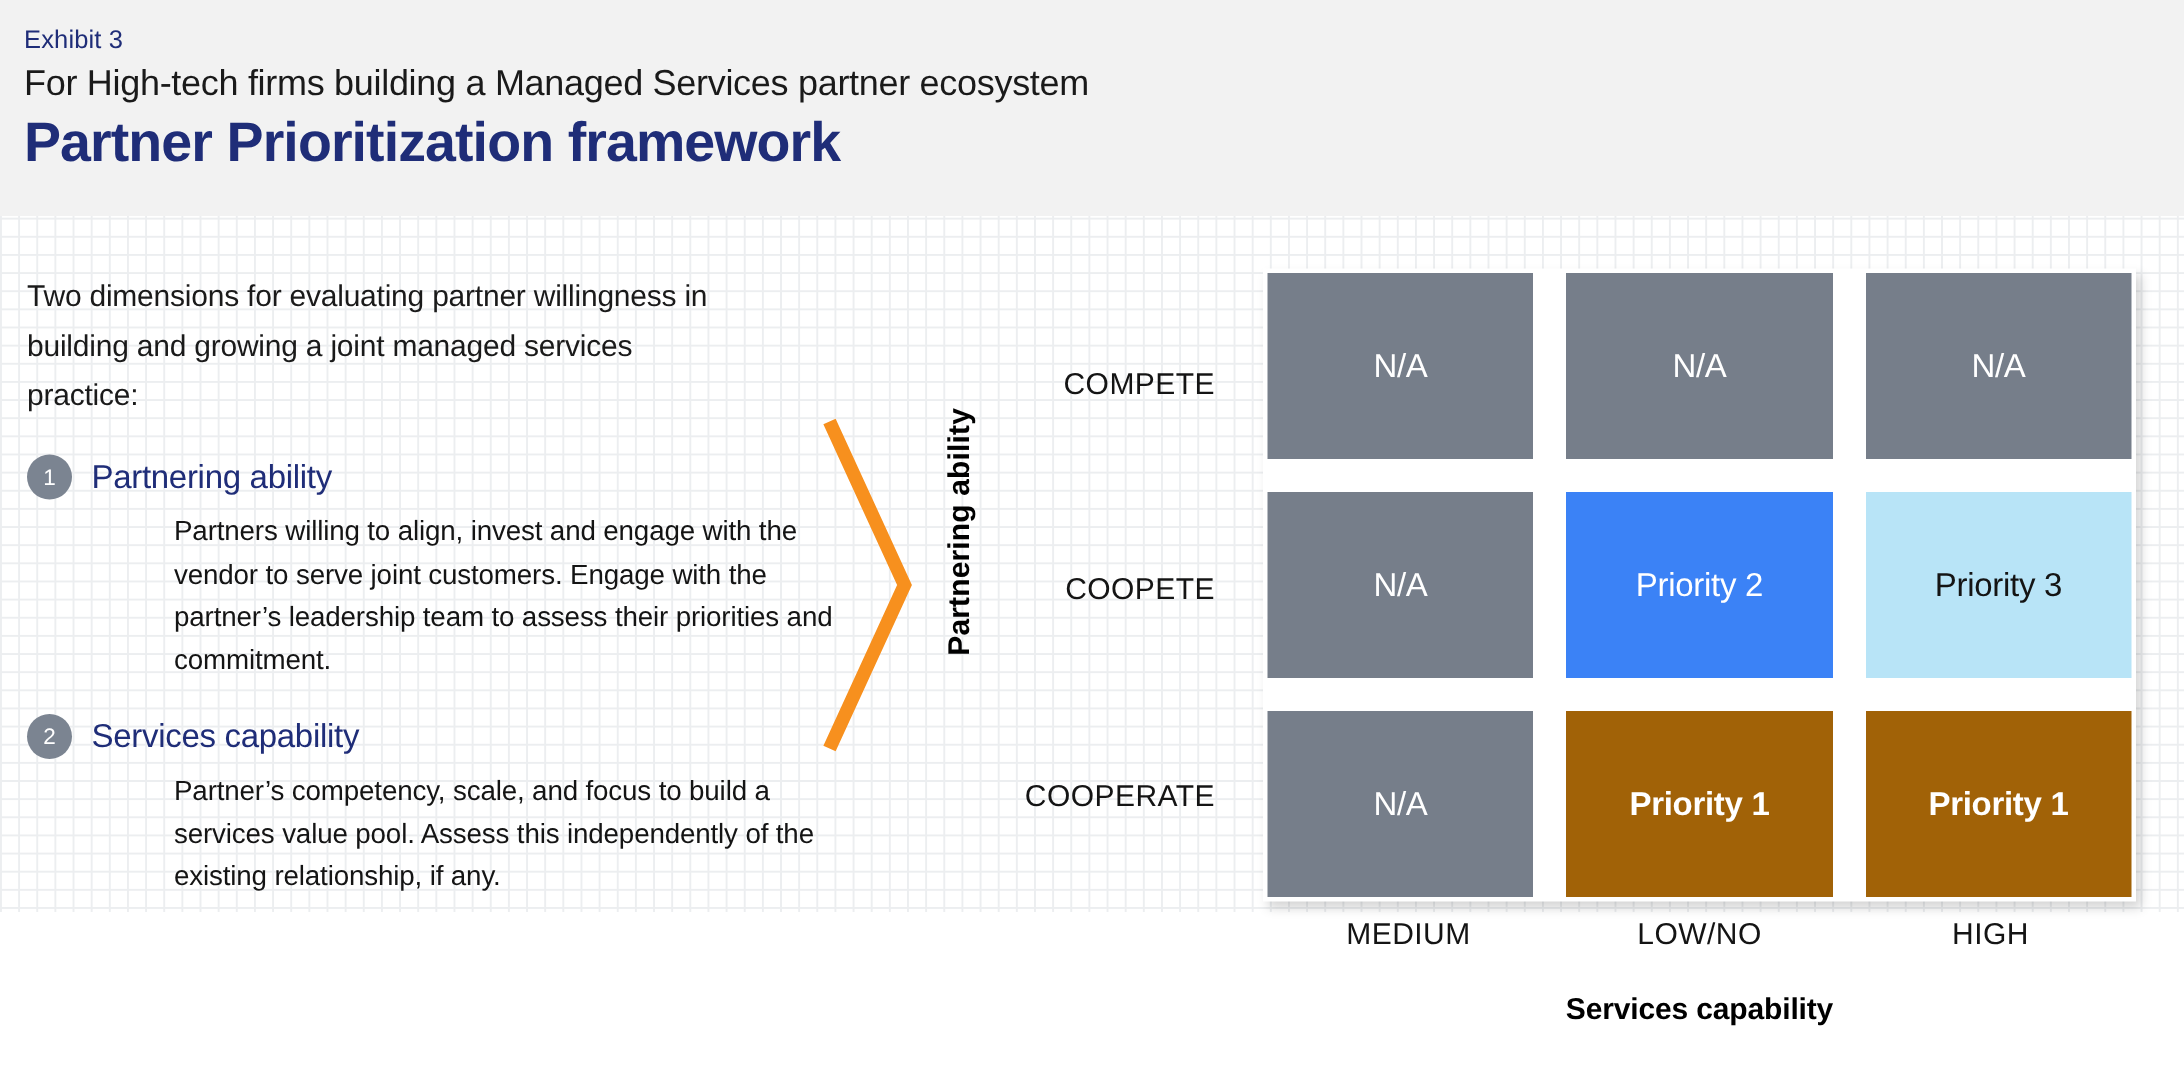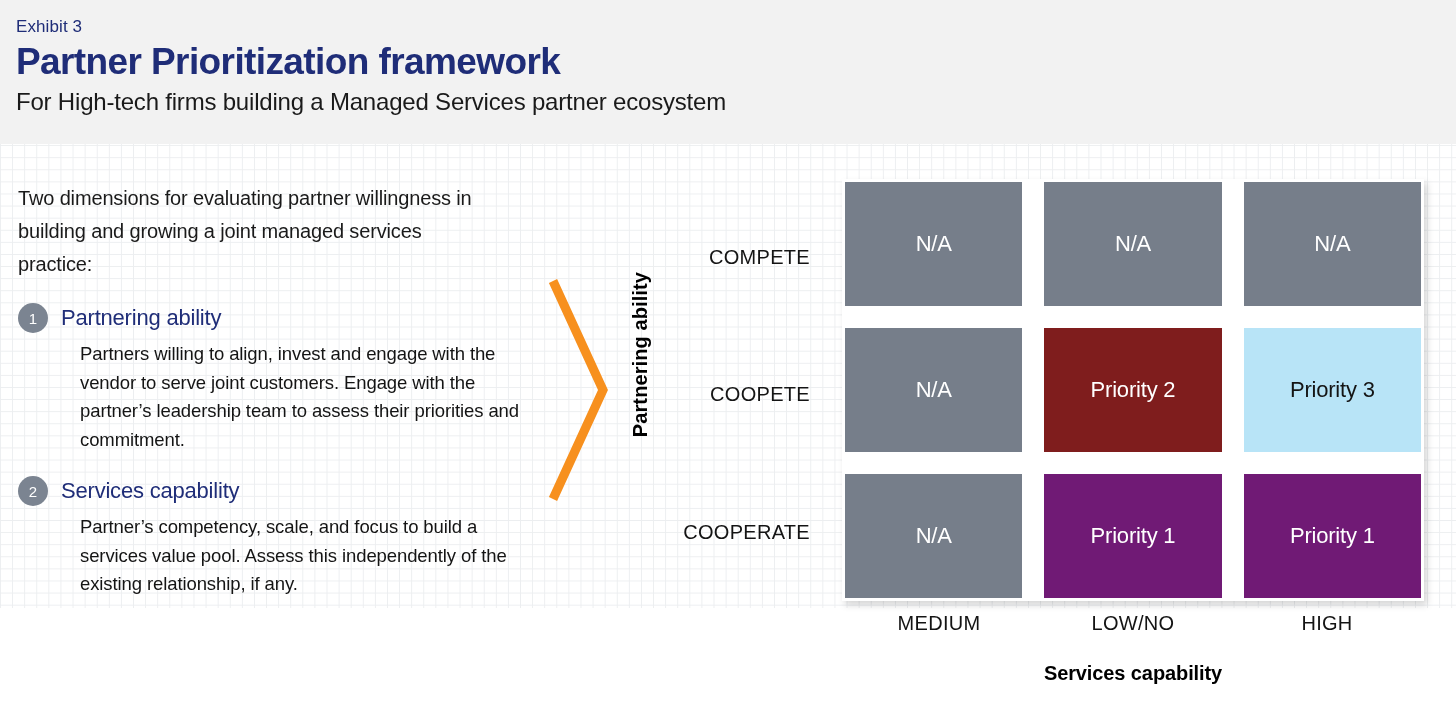--- a/index.html
+++ b/index.html
@@ -92,21 +92,21 @@
     align-items: center;
     justify-content: center;
     flex: 0 0 auto;
   }
   .dim-title {
     font-size: 22px;
     color: #1f2d78;
     letter-spacing: -.2px;
   }
   .dim-body {
-    margin-left: 62px;
+    margin-left: 98px;
     margin-top: 7px;
     font-size: 18.5px;
     color: #141414;
     line-height: 28.5px;
     letter-spacing: -.1px;
     width: 450px;
   }
 
   
   #chevron {
@@ -137,22 +137,22 @@
     box-shadow: 3px 4px 7px rgba(0,0,0,.17);
   }
   .cell {
     display: flex;
     align-items: center;
     justify-content: center;
     font-size: 22px;
     letter-spacing: -.2px;
   }
   .cell.na     { background: #767e8a; color: #ffffff; }
-  .cell.p1     { background: #701a75; color: #ffffff; }
-  .cell.p2     { background: #7f1d1d; color: #ffffff; text-align: center; }
+  .cell.p1     { background: #a16207; color: #ffffff; font-weight: bold; }
+  .cell.p2     { background: #3b82f6; color: #ffffff; text-align: center; }
   .cell.p3     { background: #b8e4f7; color: #141414; }
   #row-labels {
     position: absolute;
     left: 600px;
     top: 179px;
     width: 228px;
     height: 422px;
   }
   #row-labels .rl {
     position: absolute;
@@ -207,22 +207,22 @@
     letter-spacing: -.1px;
   }
 </style>
 </head>
 <body>
 
 <div id="canvas">
 
   <div id="header">
     <div id="exhibit-label">Exhibit 3</div>
+    <div id="page-subtitle">For High-tech firms building a Managed Services partner ecosystem</div>
     <div id="page-title">Partner Prioritization framework</div>
-    <div id="page-subtitle">For High-tech firms building a Managed Services partner ecosystem</div>
   </div>
 
   <div id="left-col">
 
     <div id="intro-text">Two dimensions for evaluating partner willingness in building and growing a joint managed services practice:</div>
 
     <div class="dim-block">
       <div class="dim-head">
         <div class="dim-badge">1</div>
         <div class="dim-title">Partnering ability</div>

